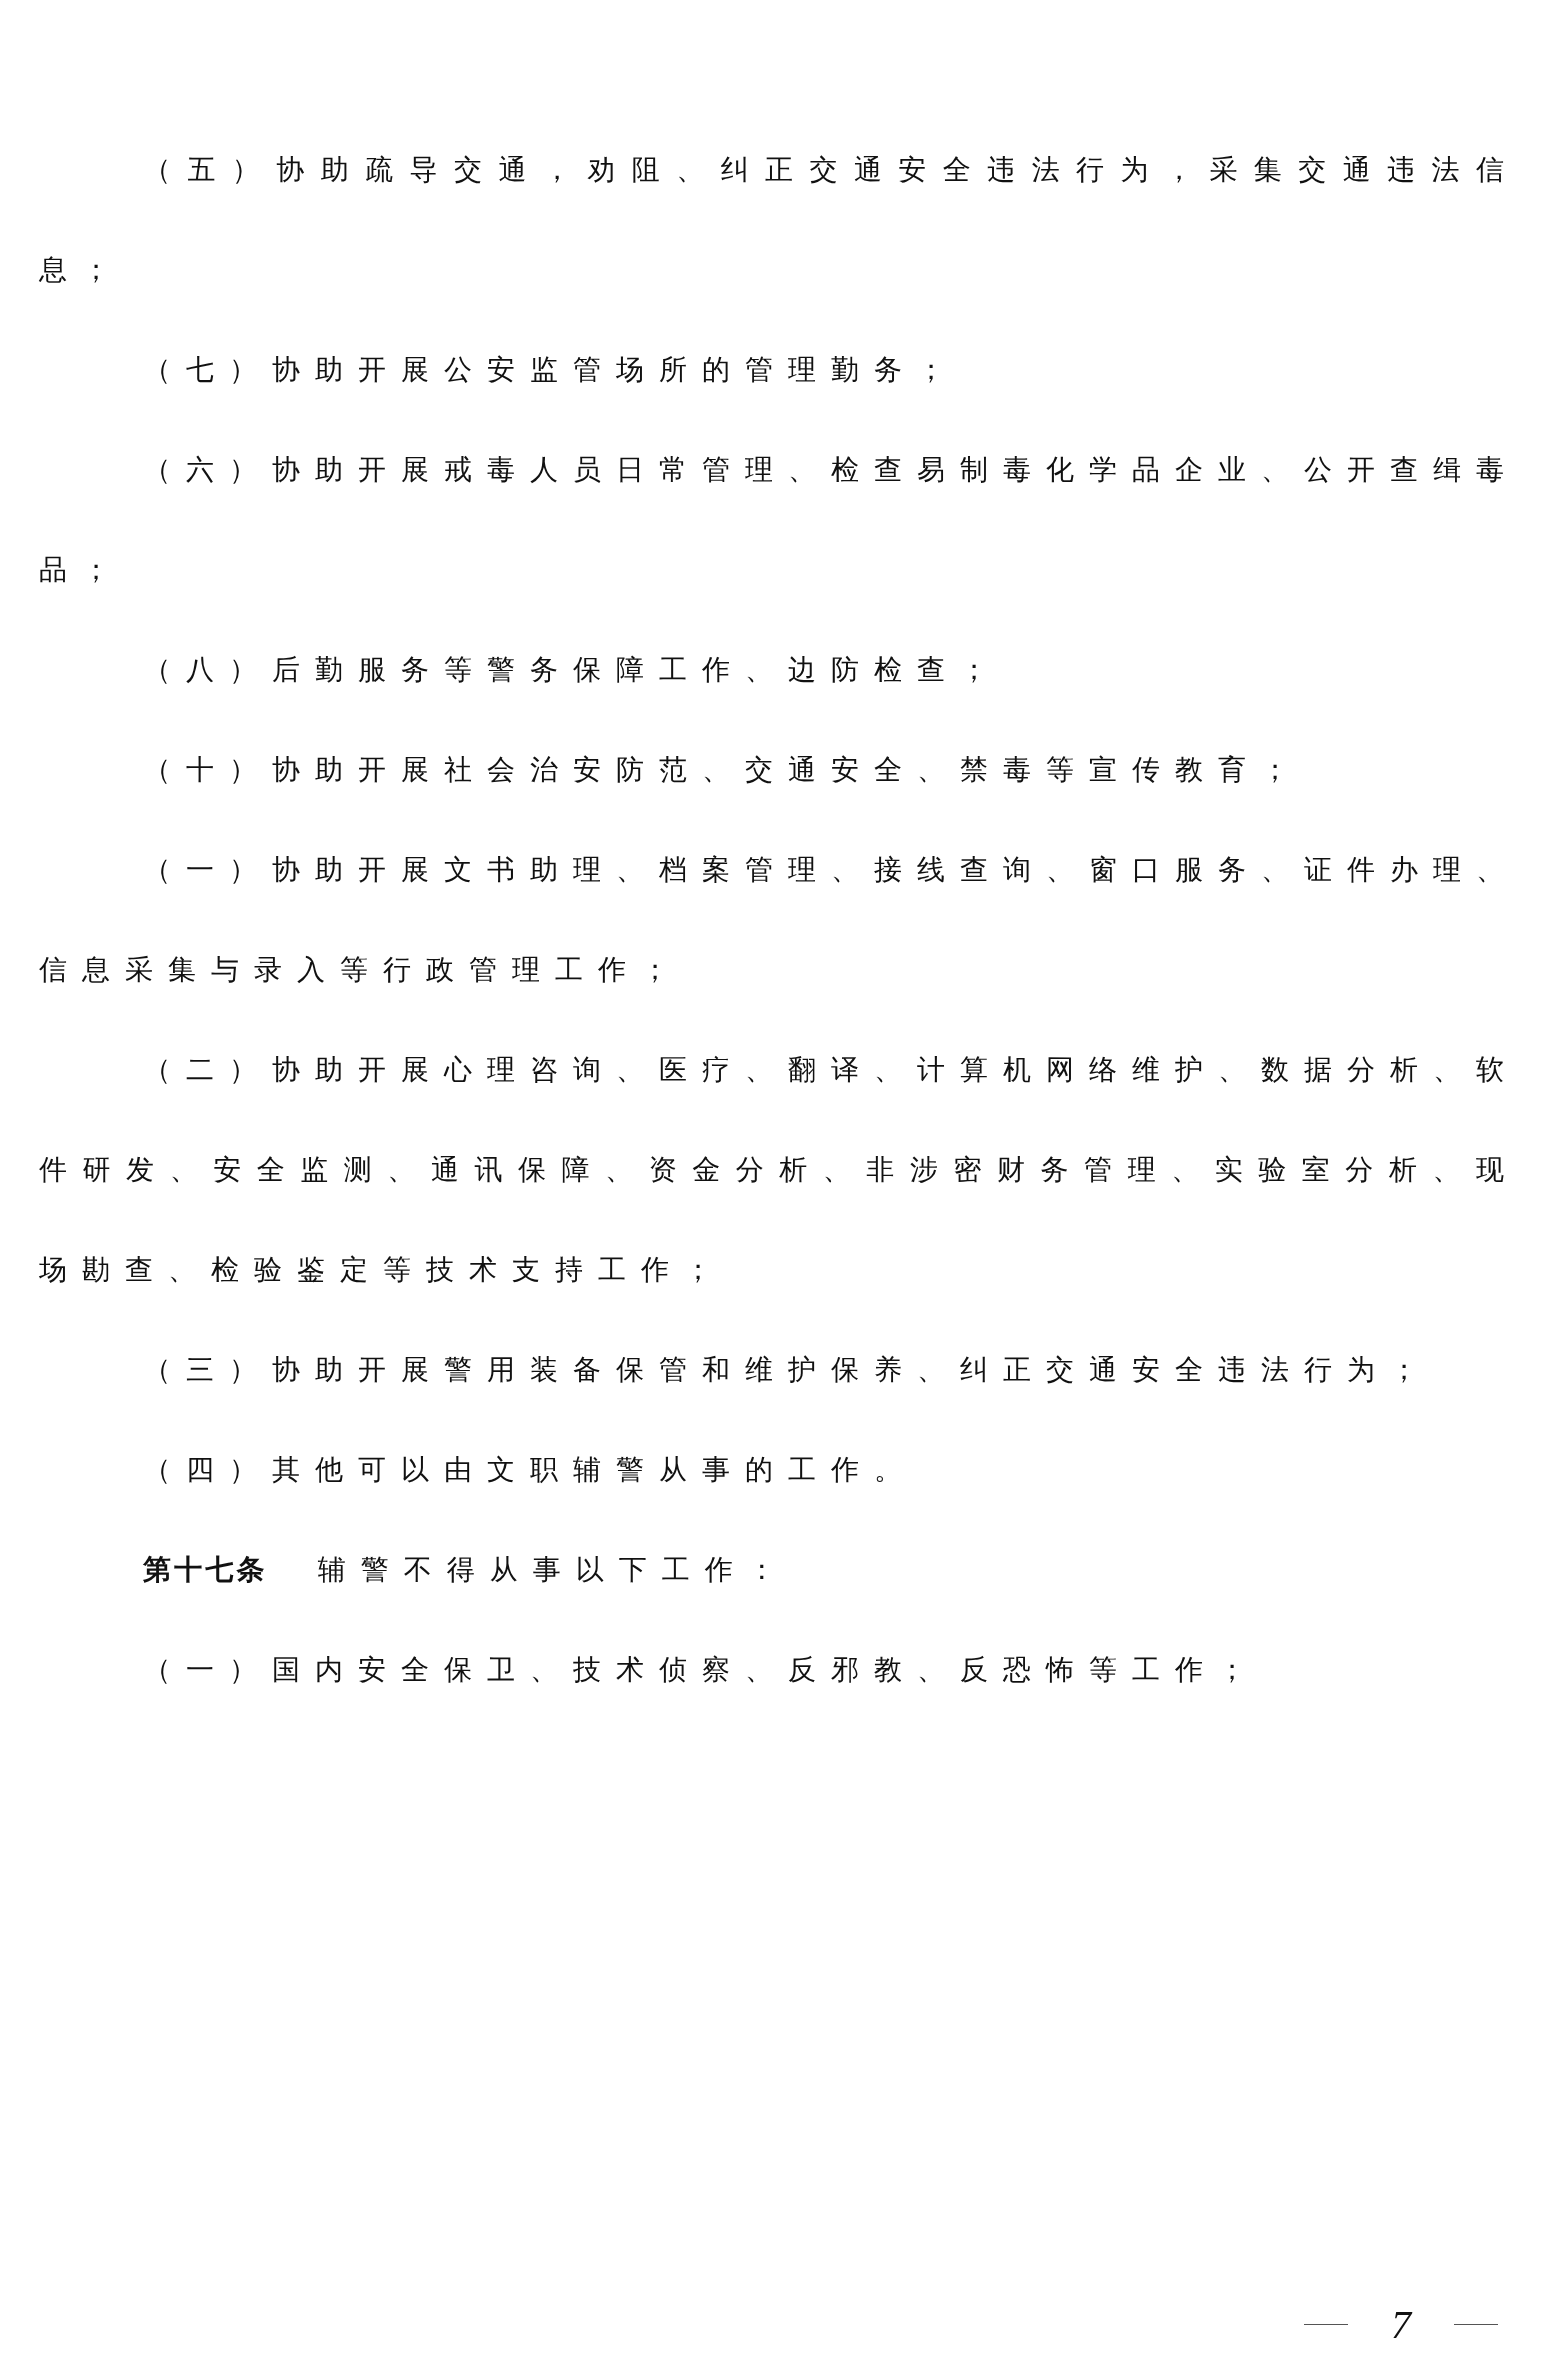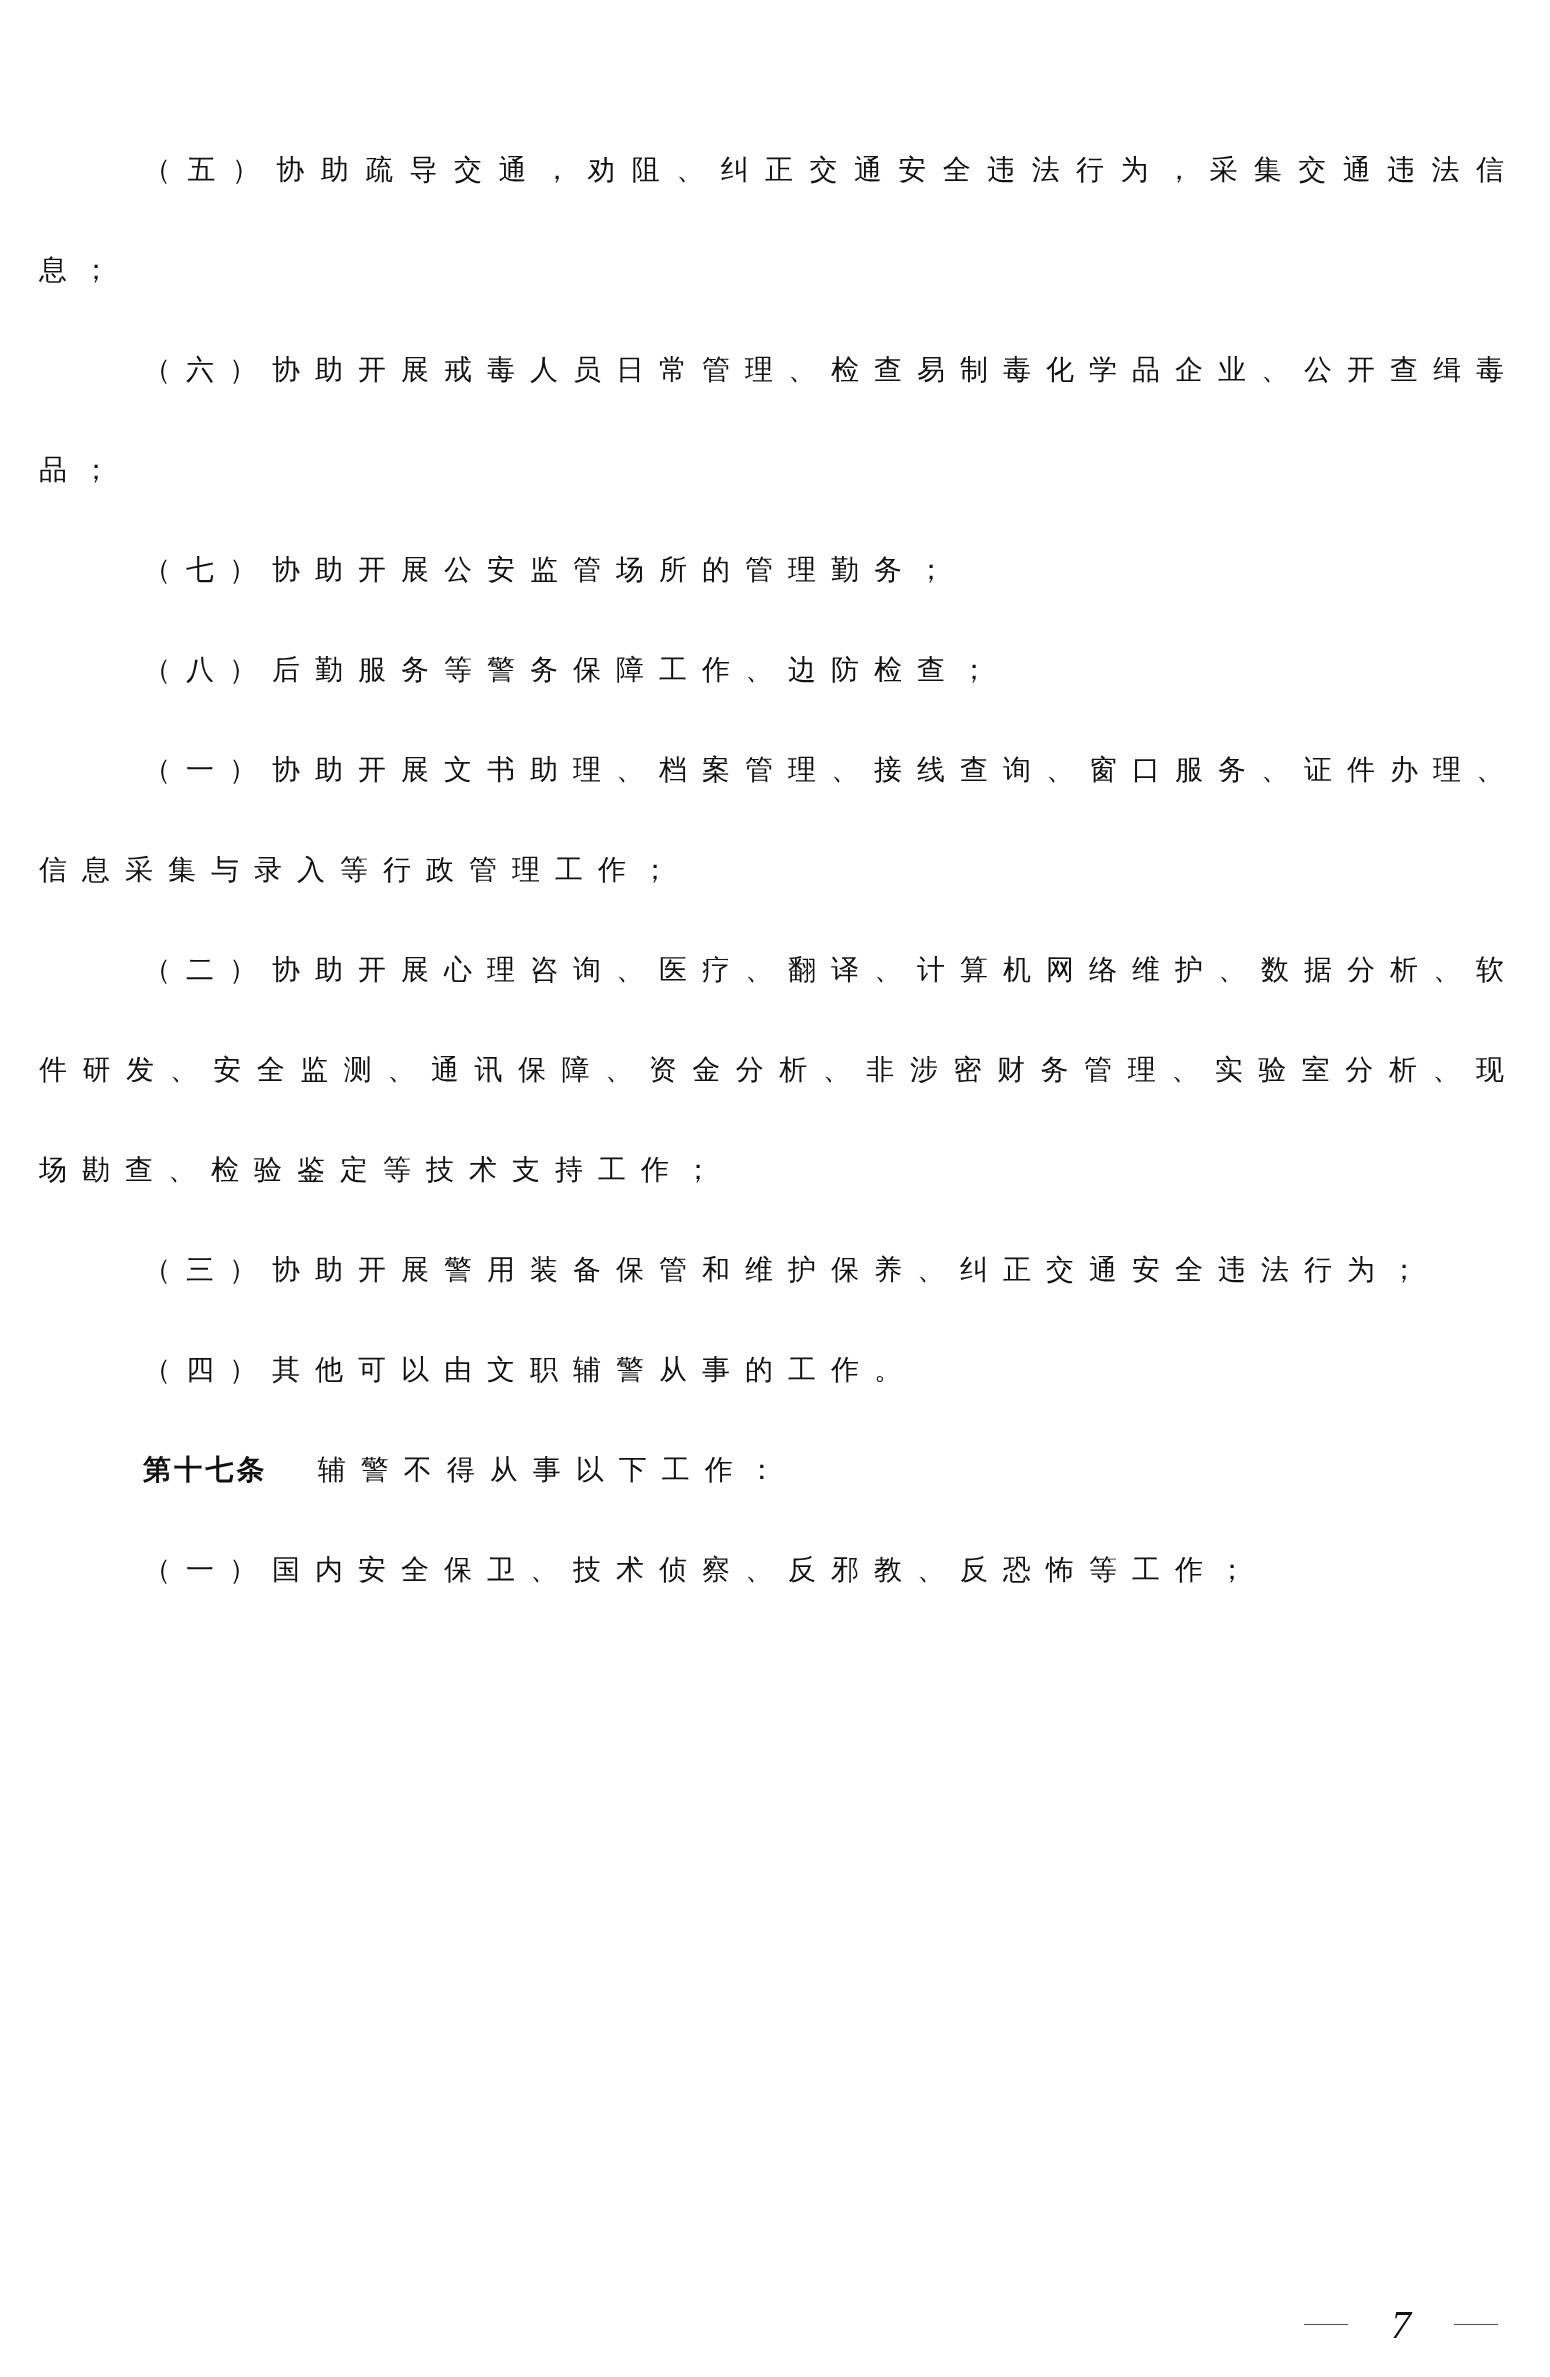--- a/index.html
+++ b/index.html
@@ -58,23 +58,24 @@
       width: 44px;
       height: 1.6px;
       background: #555555;
     }
   </style>
 </head>
 <body>
 
 <div class="page">
   <p class="para indent"><span>（五）协助疏导交通，劝阻、纠正交通安全违法行为，采集交通违法信息；</span></p>
+  <p class="para indent"><span>（七）协助开展公安监管场所的管理勤务；</span></p>
   <p class="para indent"><span>（六）协助开展戒毒人员日常管理、检查易制毒化学品企业、公开查缉毒品；</span></p>
-  <p class="para indent"><span>（七）协助开展公安监管场所的管理勤务；</span></p>
   <p class="para indent"><span>（八）后勤服务等警务保障工作、边防检查；</span></p>
+  <p class="para indent"><span>（十）协助开展社会治安防范、交通安全、禁毒等宣传教育；</span></p>
   <p class="para indent"><span>（一）协助开展文书助理、档案管理、接线查询、窗口服务、证件办理、信息采集与录入等行政管理工作；</span></p>
   <p class="para indent"><span>（二）协助开展心理咨询、医疗、翻译、计算机网络维护、数据分析、软件研发、安全监测、通讯保障、资金分析、非涉密财务管理、实验室分析、现场勘查、检验鉴定等技术支持工作；</span></p>
   <p class="para indent"><span>（三）协助开展警用装备保管和维护保养、纠正交通安全违法行为；</span></p>
   <p class="para indent"><span>（四）其他可以由文职辅警从事的工作。</span></p>
   <p class="para indent"><span class="article-no">第十七条</span><span>辅警不得从事以下工作：</span></p>
   <p class="para indent"><span>（一）国内安全保卫、技术侦察、反邪教、反恐怖等工作；</span></p>
 
 </div>
 
 <div class="page-number">

